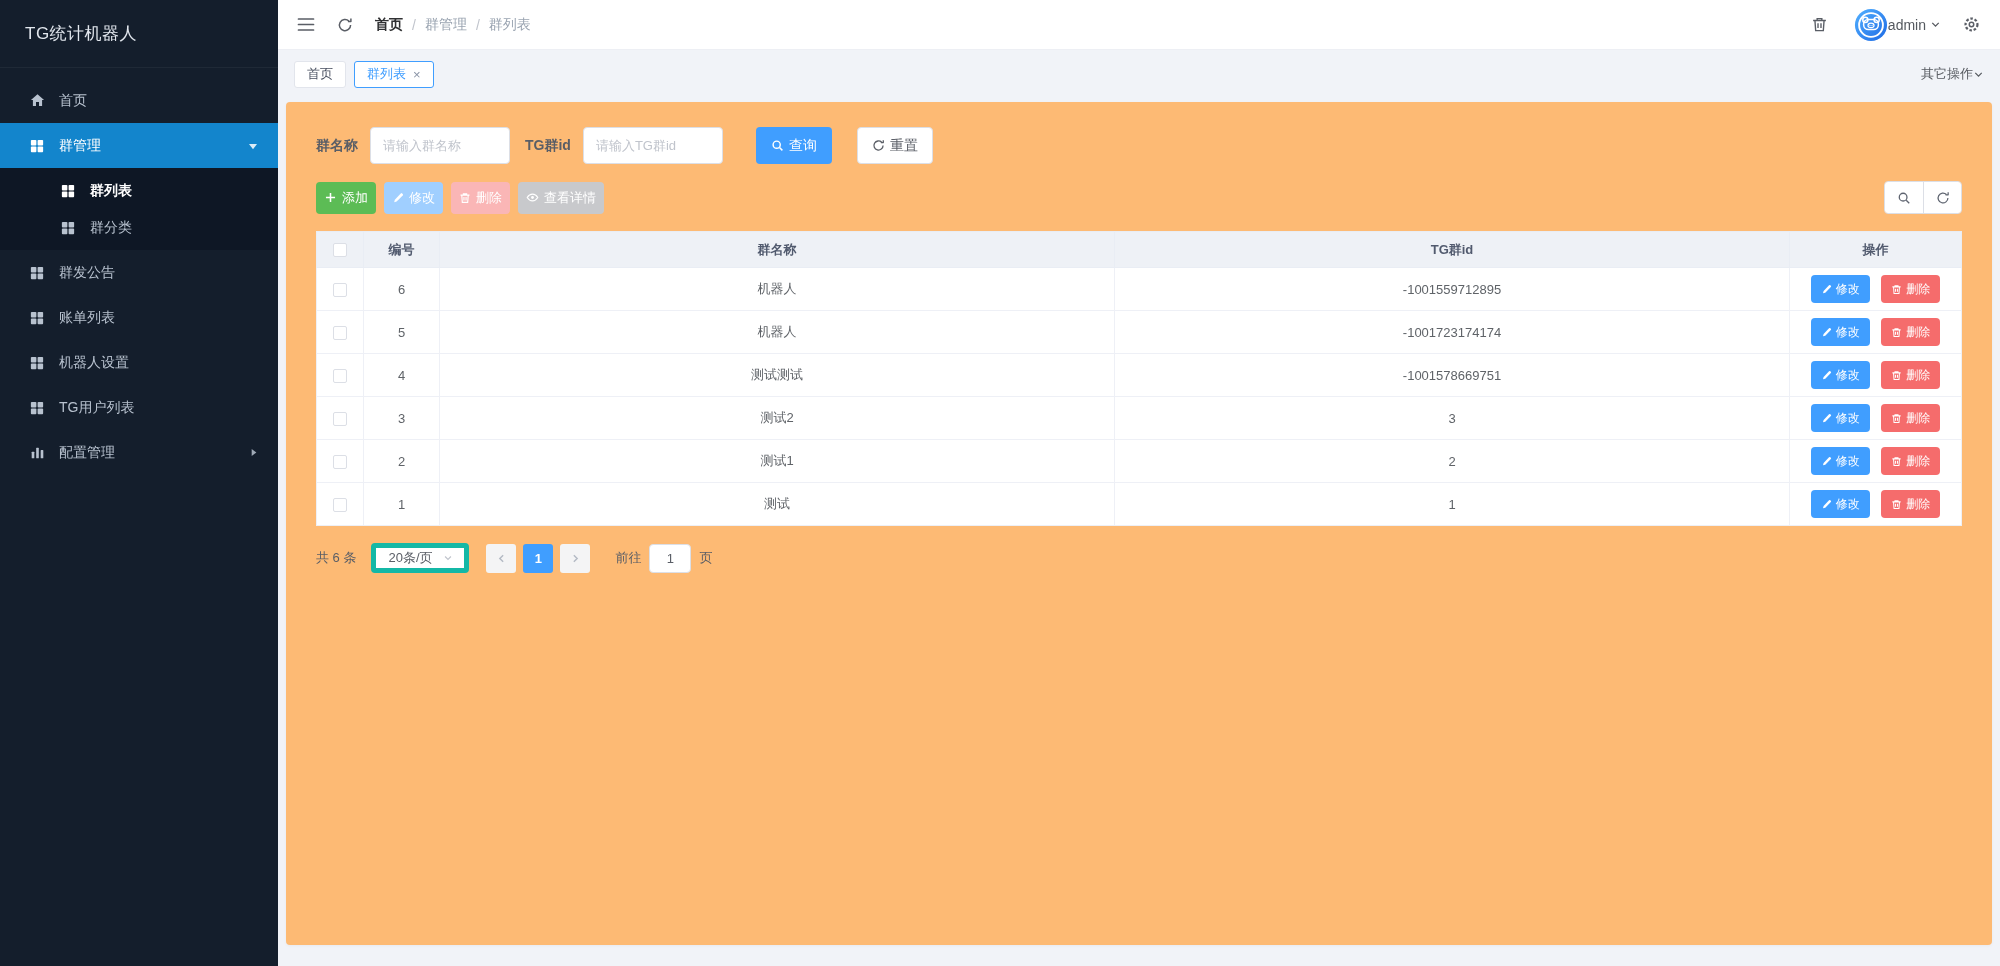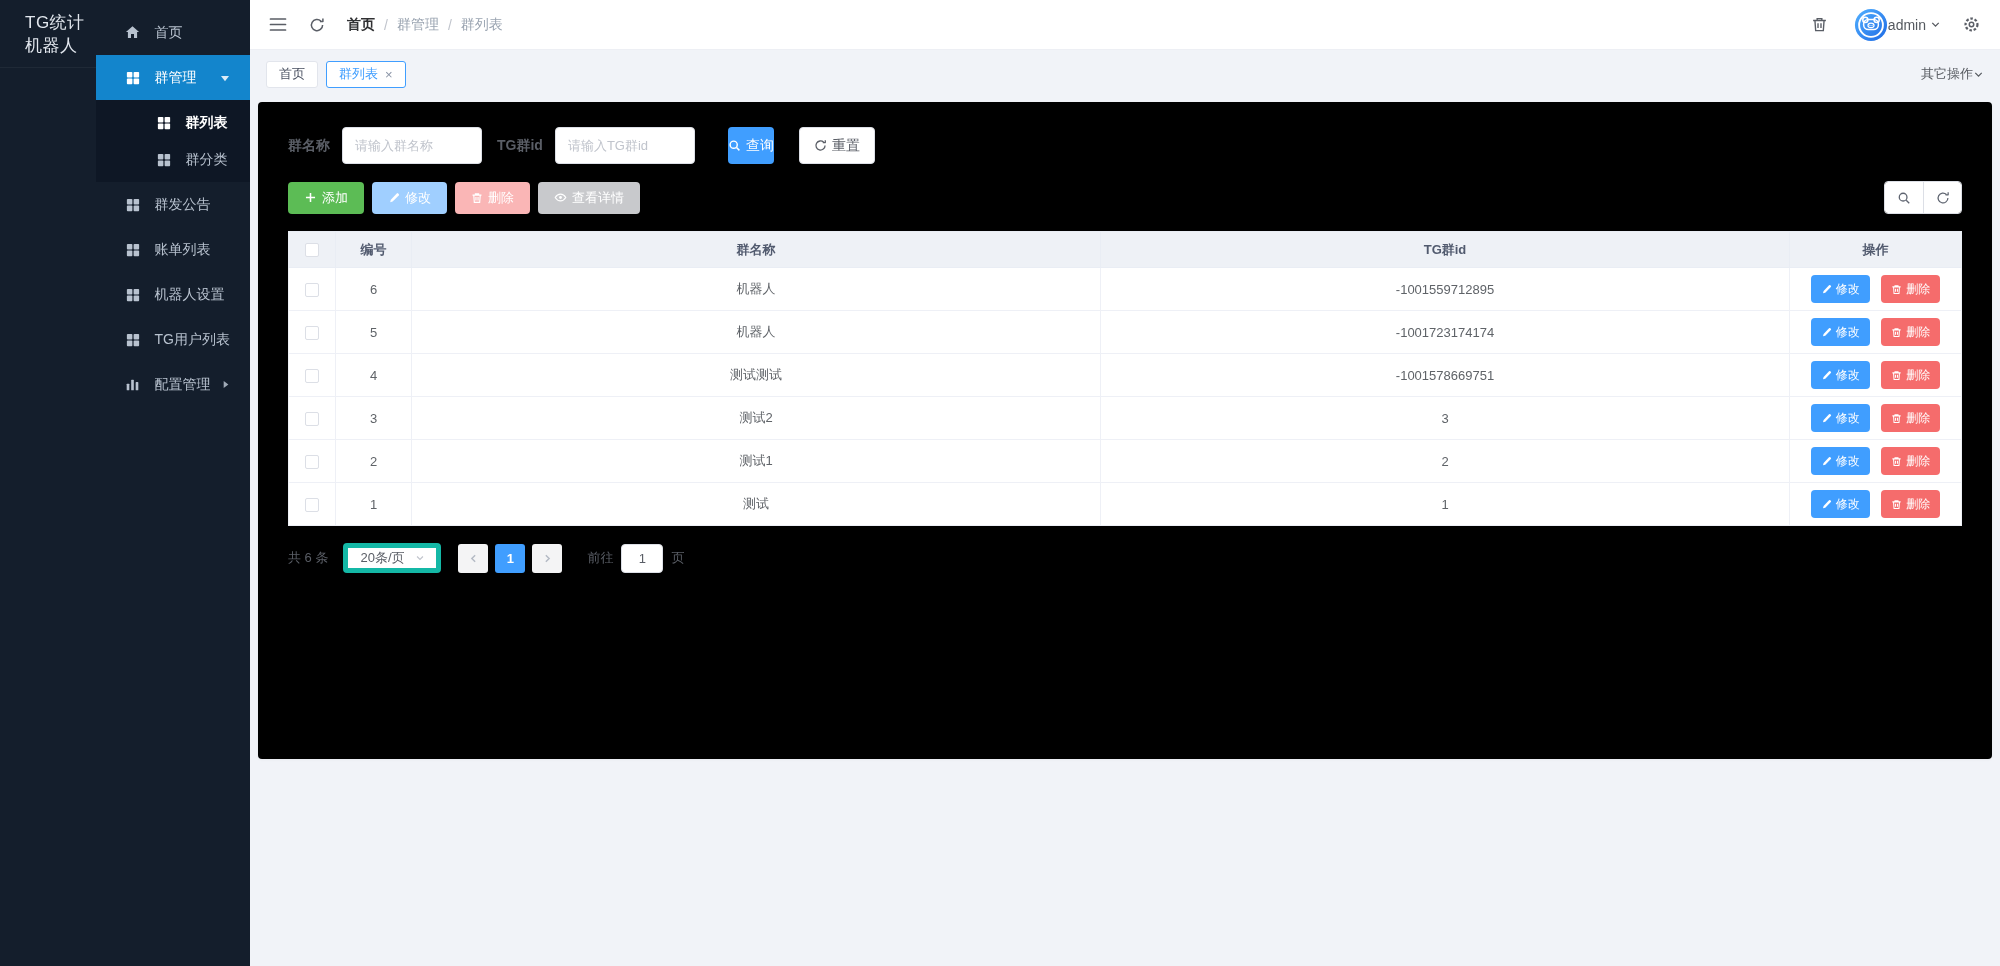--- a/index.html
+++ b/index.html
@@ -1,21 +1,21 @@
 <!DOCTYPE html>
 <html><head>
 <meta charset="utf-8">
 <style>
   * { margin:0; padding:0; box-sizing:border-box; }
   html,body { width:2000px; height:966px; overflow:hidden; }
   body { font-family:"Liberation Sans","DejaVu Sans",sans-serif; background:#f1f3f8; font-size:14px; }
   .app { display:flex; width:2000px; height:966px; }
 
   
-  .sidebar { width:250px; flex-shrink:0; background:#141e2c; color:#b8c2cf; display:flex; }
+  .sidebar { width:278px; flex-shrink:0; background:#141e2c; color:#b8c2cf; display:flex; flex-direction:column; }
   .logo { height:68px; display:flex; align-items:center; padding-left:25px; font-size:17px; color:#e2e7ee; letter-spacing:.5px; border-bottom:1px solid rgba(255,255,255,.05); }
   .menu { padding-top:10px; }
   .menu-item { height:45px; display:flex; align-items:center; padding:0 20px 0 29px; font-size:14px; cursor:pointer; white-space:nowrap; }
   .mi-icon { width:16px; height:16px; margin-right:14px; display:inline-flex; align-items:center; justify-content:center; flex-shrink:0; }
   .mi-caret { margin-left:auto; display:inline-flex; opacity:.85; }
   .menu-item.active-parent { background:#1385cc; color:#fff; }
   .submenu { background:#0e1725; padding:4px 0; }
   .submenu .menu-item { height:37px; padding-left:60px; font-size:14px; }
   .submenu .menu-item.active { color:#ffffff; font-weight:bold; }
 
@@ -36,35 +36,35 @@
   .nav-gear { margin-left:22px; }
 
   
   .tagbar { height:48px; display:flex; align-items:center; padding:0 16px; flex-shrink:0; }
   .tag { height:27px; display:inline-flex; align-items:center; background:#fff; border:1px solid #e2e5ec; border-radius:3px; padding:0 12px; font-size:13px; color:#495060; margin-right:8px; cursor:pointer; }
   .tag.active { border-color:#409eff; color:#409eff; }
   .tag-close { margin-left:7px; font-size:13px; color:#8a94a6; line-height:1; cursor:pointer; }
   .tag-more { margin-left:auto; display:flex; align-items:center; font-size:13px; color:#55595f; cursor:pointer; }
 
   
-  .card { background:#000000; margin:4px 8px 0; border-radius:4px; height:657px; padding:25px 30px; box-shadow:0 1px 3px rgba(0,21,41,.04); }
+  .card { background:#fdba74; margin:4px 8px 0; border-radius:4px; height:843px; padding:25px 30px; box-shadow:0 1px 3px rgba(0,21,41,.04); }
 
   
   .search-row { display:flex; align-items:center; }
   .form-label { font-size:14px; font-weight:bold; color:#5a5e66; margin-right:12px; white-space:nowrap; }
   .text-input { width:140px; height:37px; border:1px solid #dcdfe6; border-radius:4px; padding:0 12px; font-size:13px; color:#606266; outline:none; }
   .text-input::placeholder { color:#c0c4cc; }
   .lbl-gap { margin-left:15px; }
   .btn { display:inline-flex; align-items:center; justify-content:center; gap:5px; border:none; border-radius:4px; cursor:pointer; font-family:inherit; white-space:nowrap; }
-  .btn-query { height:37px; padding:0 0; margin-left:33px; background:#409eff; color:#fff; font-size:14px; }
+  .btn-query { height:37px; padding:0 15px; margin-left:33px; background:#409eff; color:#fff; font-size:14px; }
   .btn-reset { height:37px; padding:0 14px; margin-left:25px; background:#fff; border:1px solid #dcdfe6; color:#5a5e66; font-size:14px; }
 
   
   .toolbar { display:flex; align-items:center; margin-top:17px; }
-  .btn-sm { height:32px; padding:0 16px; font-size:13px; color:#fff; margin-right:8px; }
+  .btn-sm { height:32px; padding:0 8px; font-size:13px; color:#fff; margin-right:8px; }
   .btn-add { background:#5cbc55; }
   .btn-edit-dis { background:#a0cfff; cursor:not-allowed; }
   .btn-del-dis { background:#fab6b6; cursor:not-allowed; }
   .btn-detail-dis { background:#c8c9cc; cursor:not-allowed; }
   .icon-group { margin-left:auto; display:flex; border:1px solid #dcdfe6; border-radius:4px; overflow:hidden; }
   .icon-group .tool-btn { width:38px; height:31px; background:#fff; border:none; display:flex; align-items:center; justify-content:center; color:#5e6470; cursor:pointer; }
   .icon-group .tool-btn + .tool-btn { border-left:1px solid #dcdfe6; }
 
   
   table.data-table { width:100%; margin-top:17px; border-collapse:collapse; table-layout:fixed; font-size:13px; }

